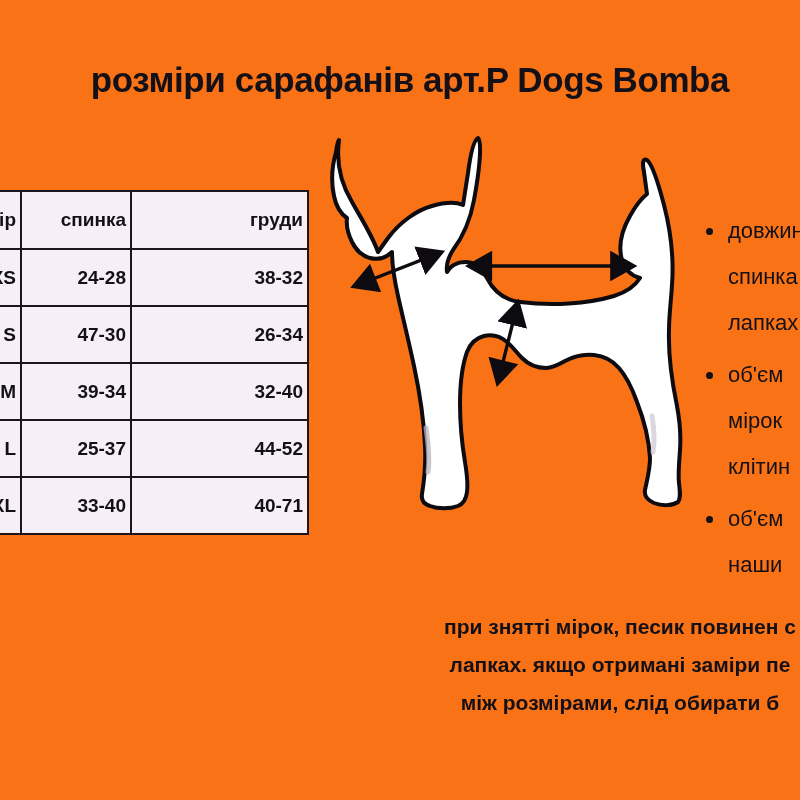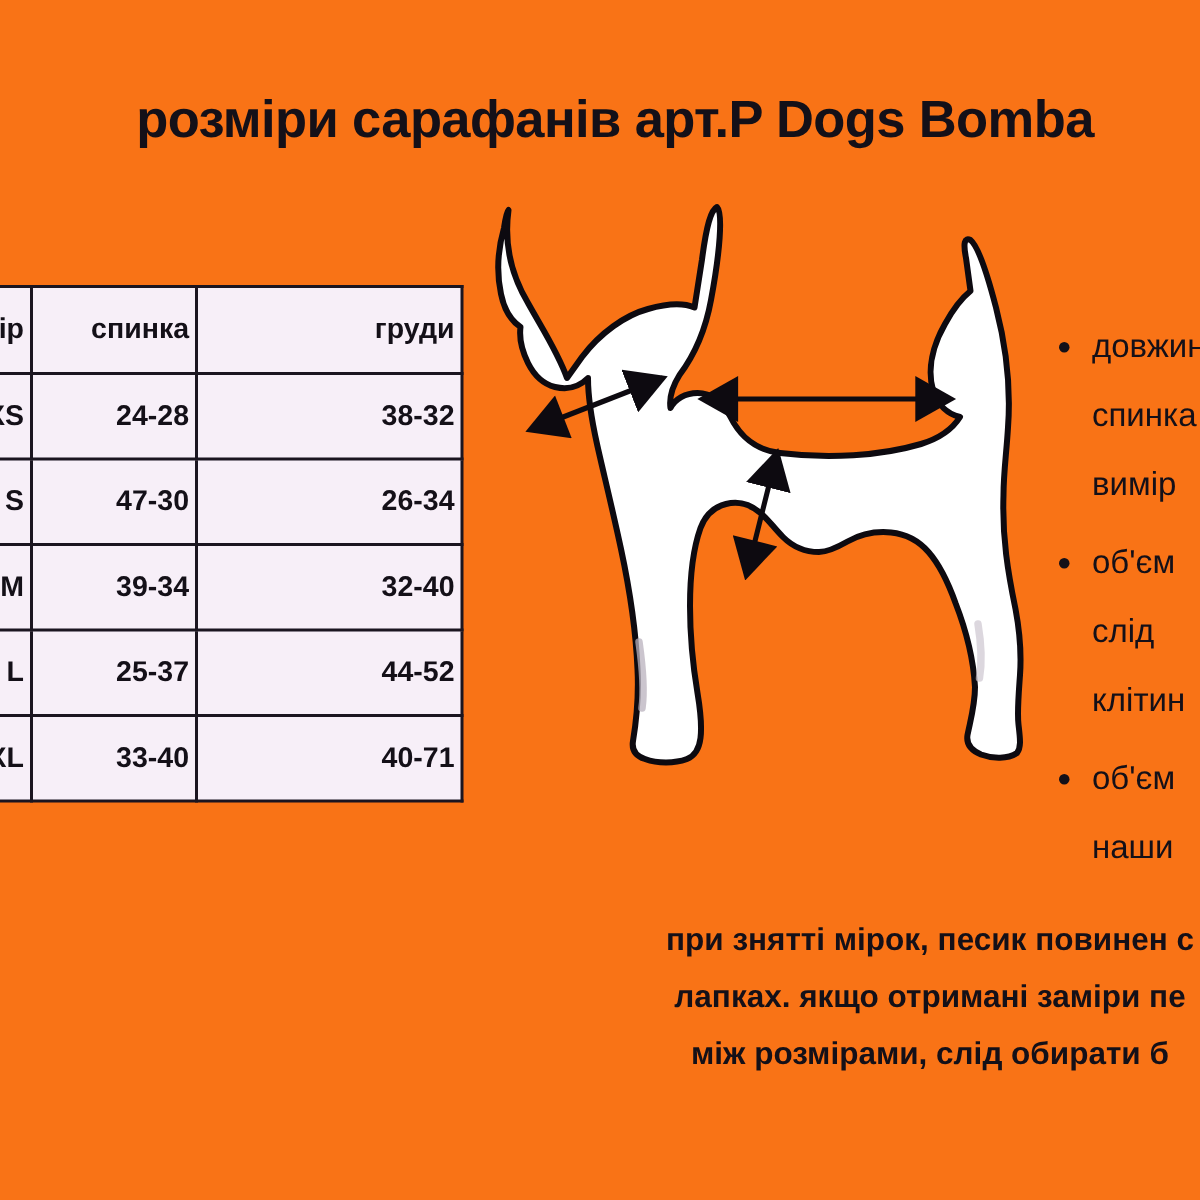--- a/index.html
+++ b/index.html
@@ -246,26 +246,26 @@
 
       <line x1="176" y1="272" x2="196" y2="192" stroke="#0d0a10" stroke-width="3.4" marker-start="url(#ahs)" marker-end="url(#ah)"></line>
     </svg>
   </div>
 
   <ul class="notes-list">
     <li>
       <span class="bullet-dot"></span>
       <span>довжина</span><br>
       <span>спинка</span><br>
-      <span>вимір</span>
+      <span>лапках</span>
     </li>
     <li>
       <span class="bullet-dot"></span>
       <span>об'єм</span><br>
-      <span>слід</span><br>
+      <span>мірок</span><br>
       <span>клітин</span>
     </li>
     <li>
       <span class="bullet-dot"></span>
       <span>об'єм</span><br>
       <span>наши</span>
     </li>
   </ul>
 
   <div class="bottom-note">

